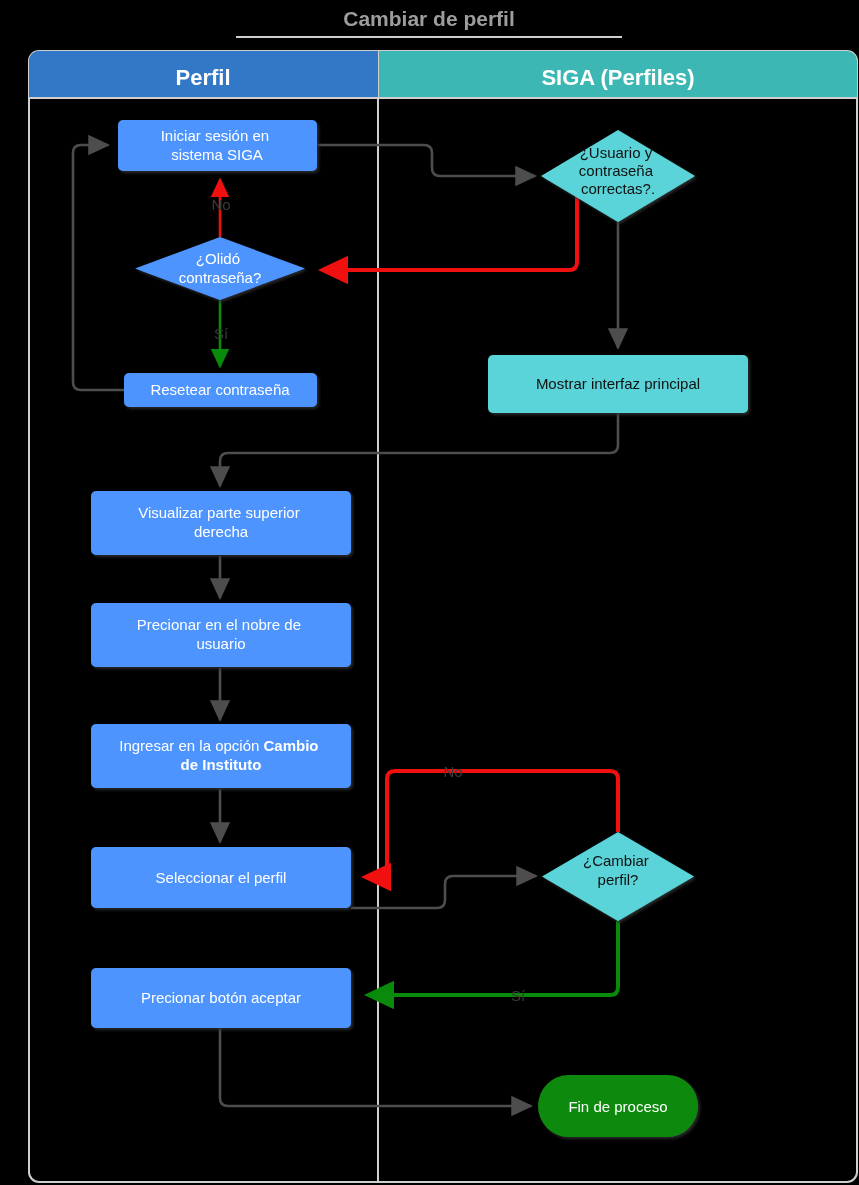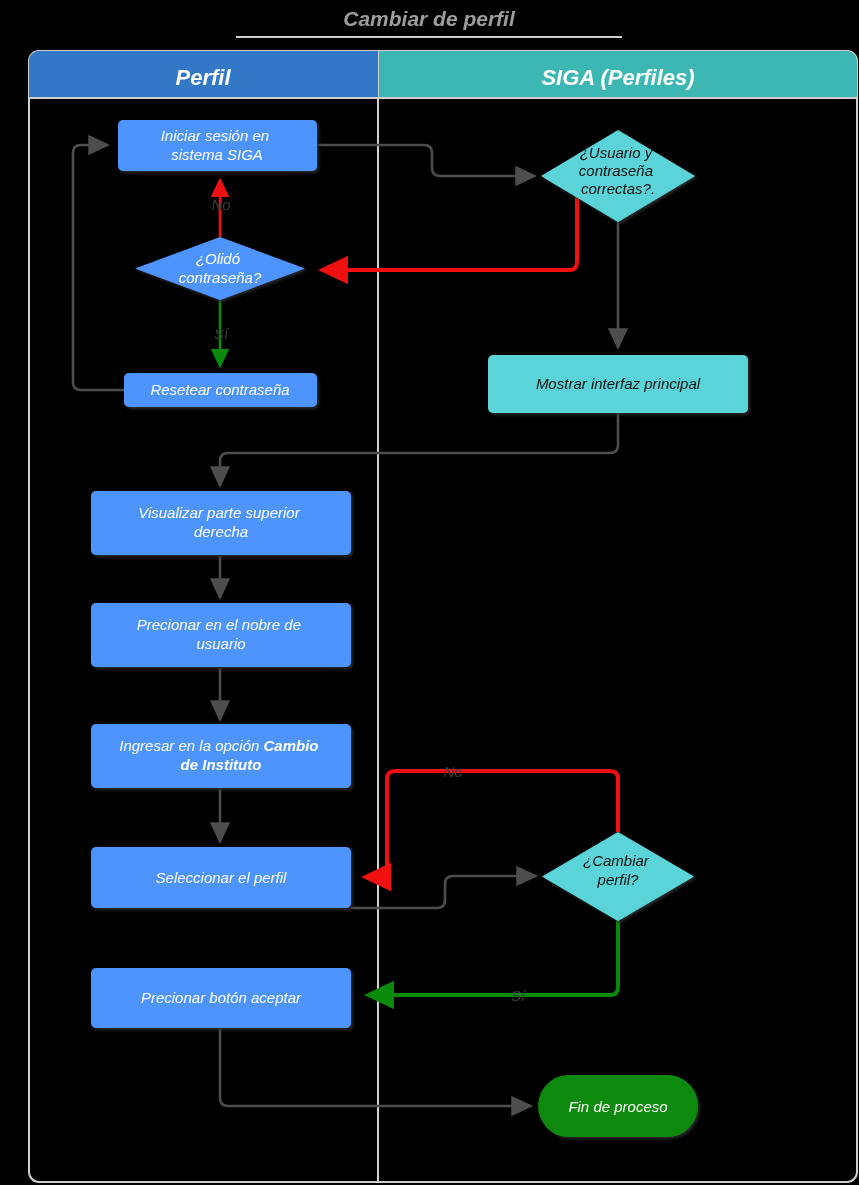--- a/index.html
+++ b/index.html
@@ -1,21 +1,21 @@
 <!DOCTYPE html>
 <html><head>
 <meta charset="utf-8">
 <style>
   html,body{margin:0;padding:0;background:#000;}
   body{
     width:859px;height:1185px;overflow:hidden;
     font-family:"Liberation Sans","DejaVu Sans",sans-serif;
     background:#000;
   }
-  #stage{position:relative;width:859px;height:1016px;font-style:italic;}
+  #stage{position:relative;width:859px;height:1016px;}
   svg#flow{position:absolute;left:0;top:0;width:859px;height:1185px;display:block;}
   .node-label{font-family:"Liberation Sans","DejaVu Sans",sans-serif;}
   .edge-label{font-family:"Liberation Sans","DejaVu Sans",sans-serif;font-size:15px;fill:#3a3a3a;}
 </style>
 </head>
 <body>
 
 <div id="stage">
   <svg id="flow" viewBox="0 0 859 1185">
     <defs>

